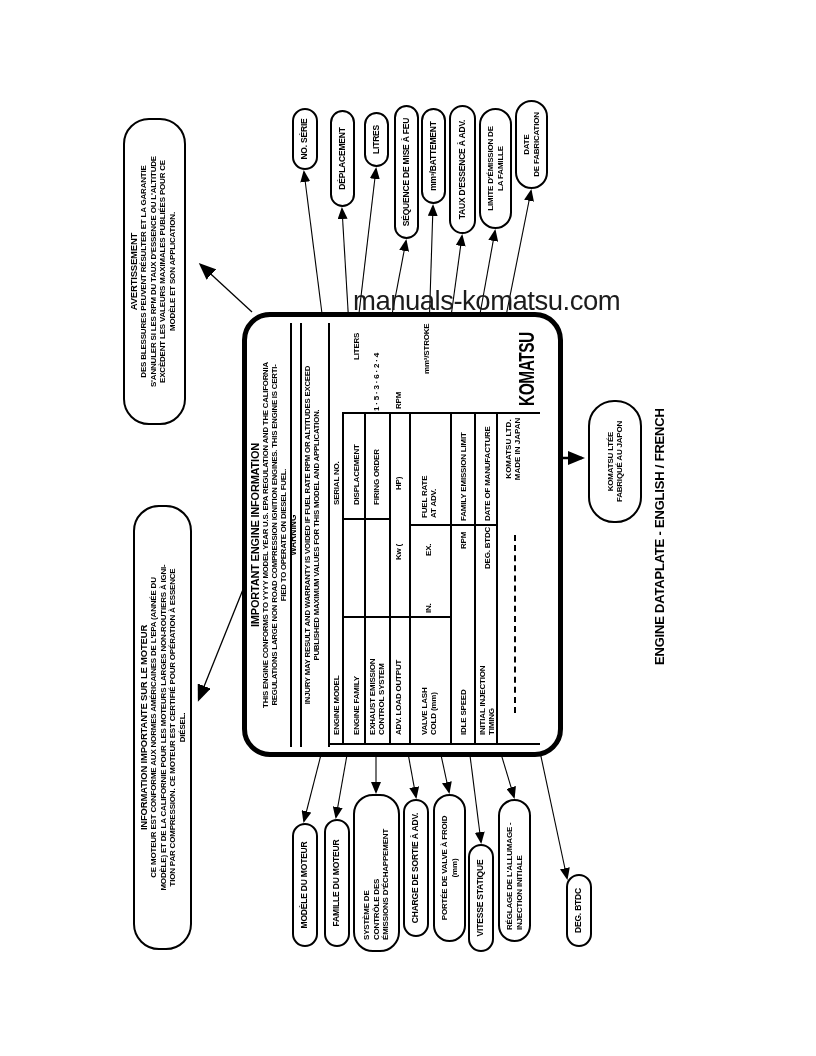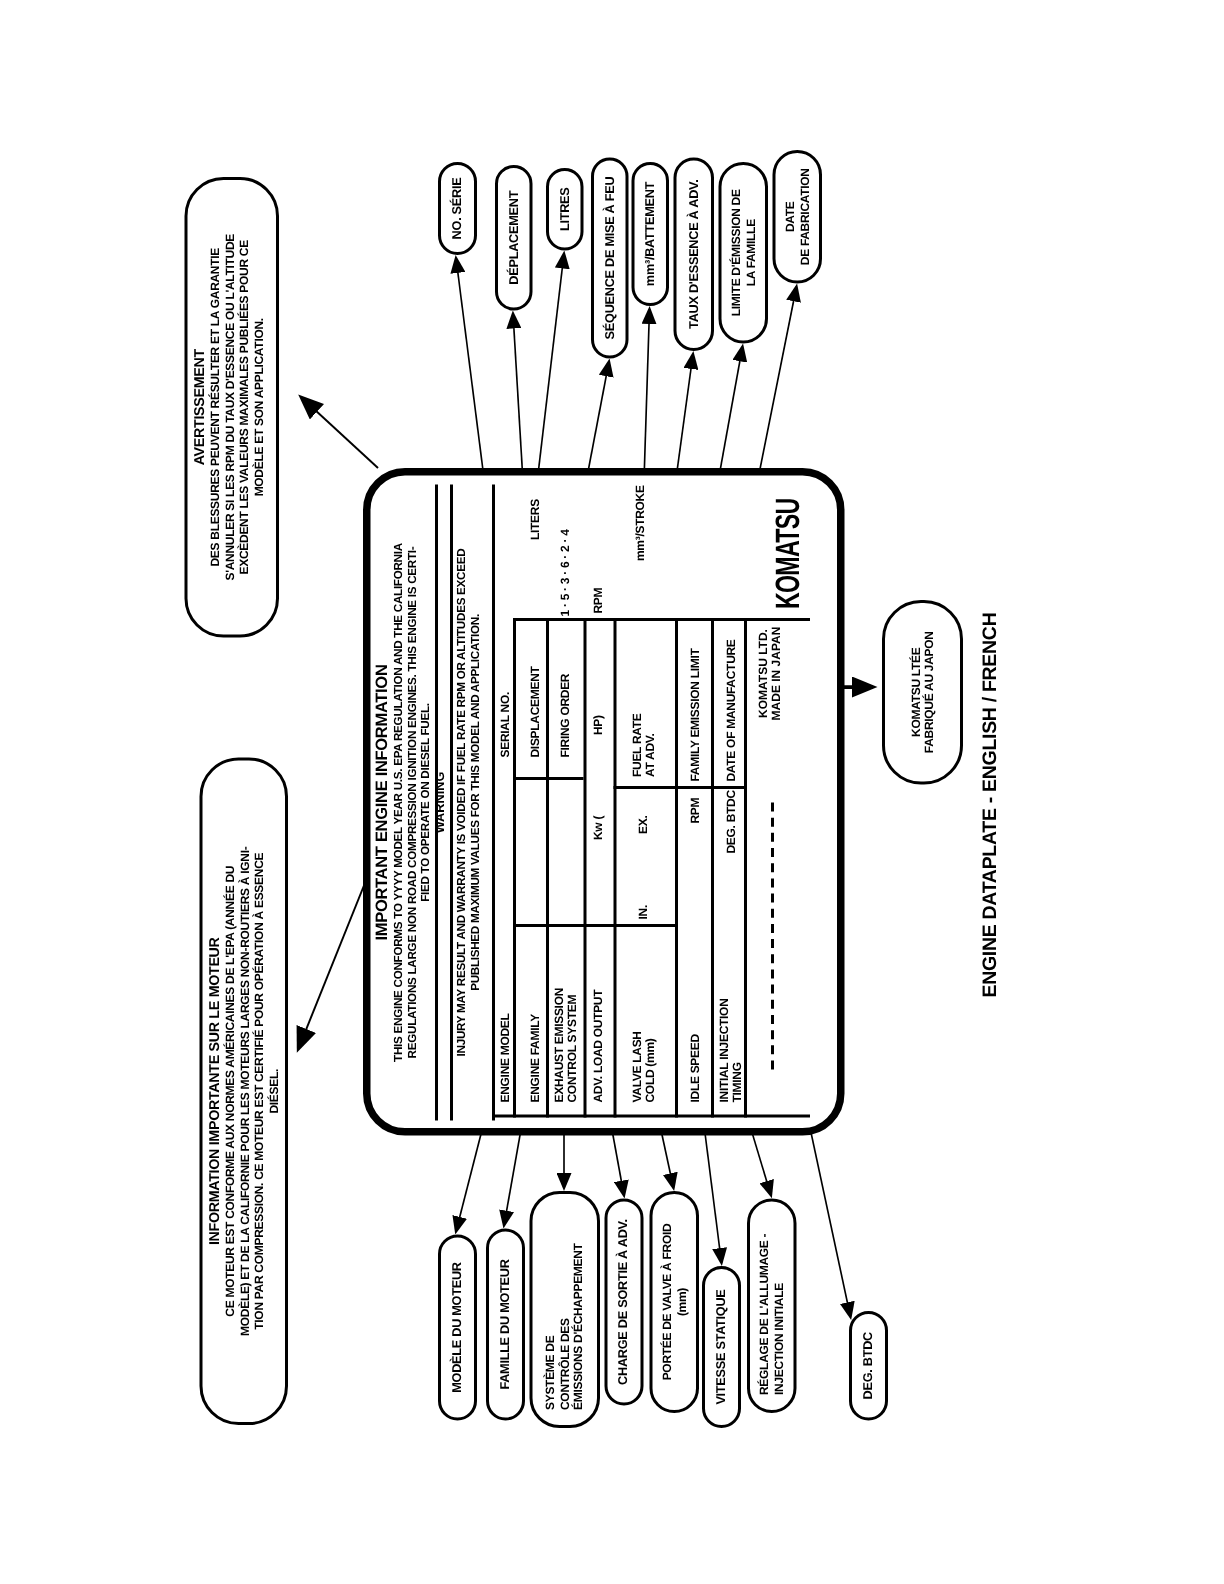--- a/index.html
+++ b/index.html
@@ -207,13 +207,14 @@
       </div>
 
     <div class="cap ml" style="left:533px;top:588px;width:123px;height:54px;border-radius:26px;">
       <span>KOMATSU LTÉE</span>
       <span>FABRIQUÉ AU JAPON</span>
     </div>
 
     <div id="caption">ENGINE DATAPLATE - ENGLISH / FRENCH</div>
   </div>
 
+  <div id="watermark">manuals-komatsu.com</div>
 </div>
 
 </body></html>

